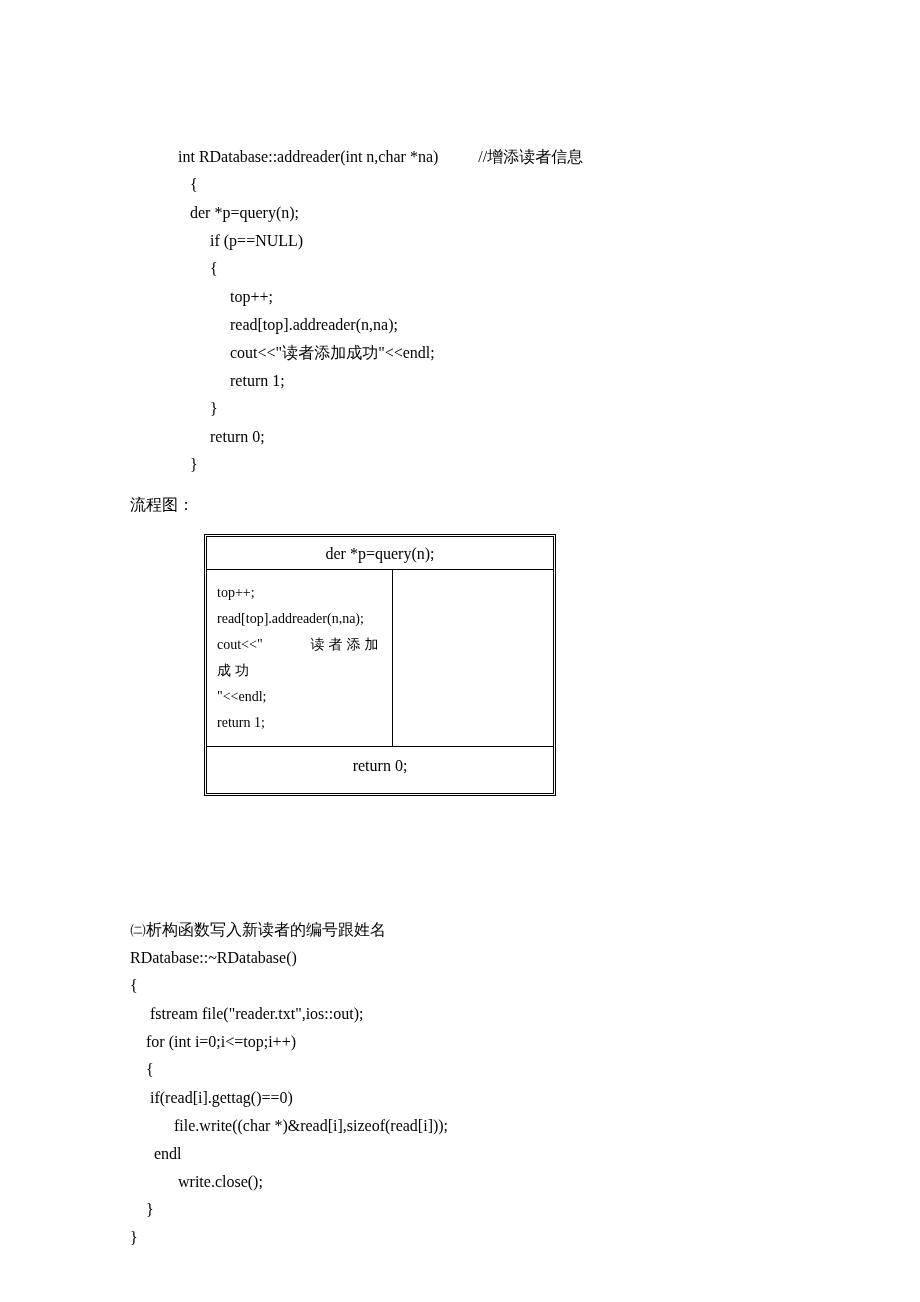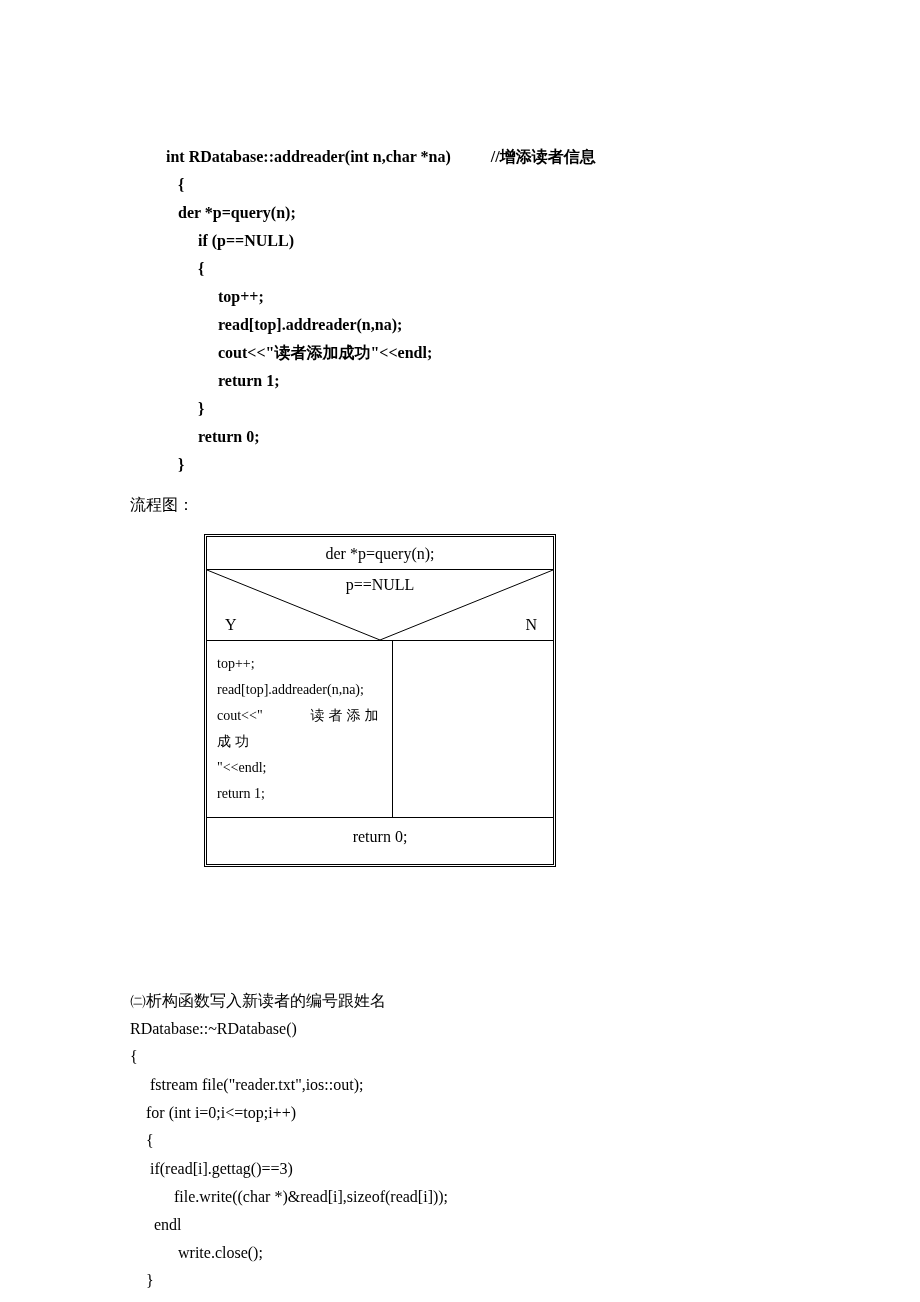--- a/index.html
+++ b/index.html
@@ -9,25 +9,24 @@
     font-family: "SimSun", "Times New Roman", serif;
     font-size: 16px;
     color: #000;
     width: 920px;
     min-height: 1302px;
   }
   .page {
     padding: 115px 130px 60px 130px;
   }
   .code-block {
-    margin-left: 32px;
+    margin-left: 44px;
     line-height: 1.75;
     white-space: pre;
     font-family: "Times New Roman", "SimSun", serif;
-    font-weight: bold;
   }
   .section-label {
     margin-top: 12px;
     margin-bottom: 16px;
     line-height: 1.7;
   }
   .flowchart {
     margin-left: 74px;
     width: 346px;
     border: 3px double #000;
@@ -118,50 +117,41 @@
 <span>              cout&lt;&lt;"读者添加成功"&lt;&lt;endl;</span>
 <span>              return 1;</span>
 <span>         }</span>
 <span>         return 0;</span>
 <span>    }</span></div>
 
   <div class="section-label">流程图：</div>
 
   <div class="flowchart">
     <div class="fc-row-top">der *p=query(n);</div>
-    <div class="fc-decision">
-      <svg viewBox="0 0 346 70" preserveAspectRatio="none">
-        <line x1="0" y1="0" x2="173" y2="70" stroke="#000" stroke-width="1"></line>
-        <line x1="346" y1="0" x2="173" y2="70" stroke="#000" stroke-width="1"></line>
-      </svg>
-      <div class="cond">p==NULL</div>
-      <div class="y-label">Y</div>
-      <div class="n-label">N</div>
-    </div>
     <div class="fc-split">
       <div class="fc-left">
         <div>top++;</div>
         <div>read[top].addreader(n,na);</div>
         <div><span>cout&lt;&lt;"</span><span class="cjk-spaced">读者添加成功</span></div>
         <div>"&lt;&lt;endl;</div>
         <div>return 1;</div>
       </div>
       <div class="fc-right"></div>
     </div>
     <div class="fc-row-bottom">return 0;</div>
   </div>
 
   <div class="code-block2">
 <span>㈡析构函数写入新读者的编号跟姓名</span>
 <span>RDatabase::~RDatabase()</span>
 <span>{</span>
 <span>     fstream file("reader.txt",ios::out);</span>
 <span>    for (int i=0;i&lt;=top;i++)</span>
 <span>    {</span>
-<span>     if(read[i].gettag()==3)</span>
+<span>     if(read[i].gettag()==0)</span>
 <span>           file.write((char *)&amp;read[i],sizeof(read[i]));</span>
 <span>      endl</span>
 <span>            write.close();</span>
 <span>    }</span>
 <span>}</span>
 </div>
 
 </div>
 
 </body></html>

